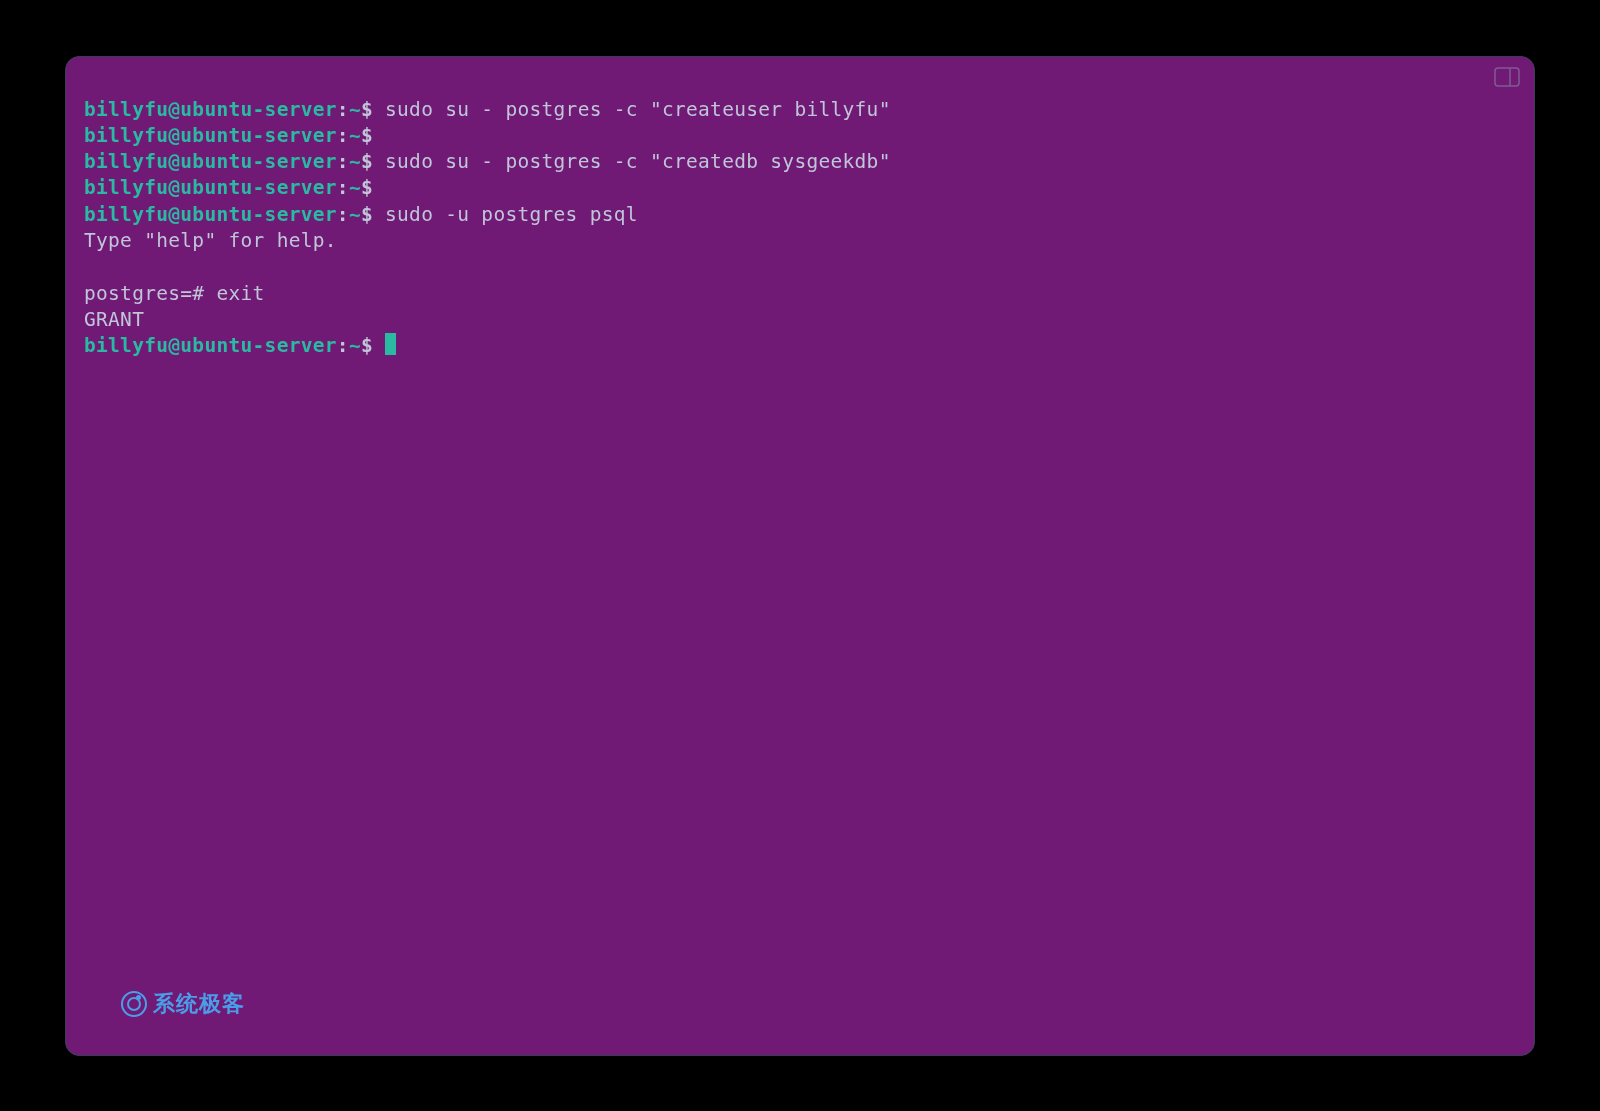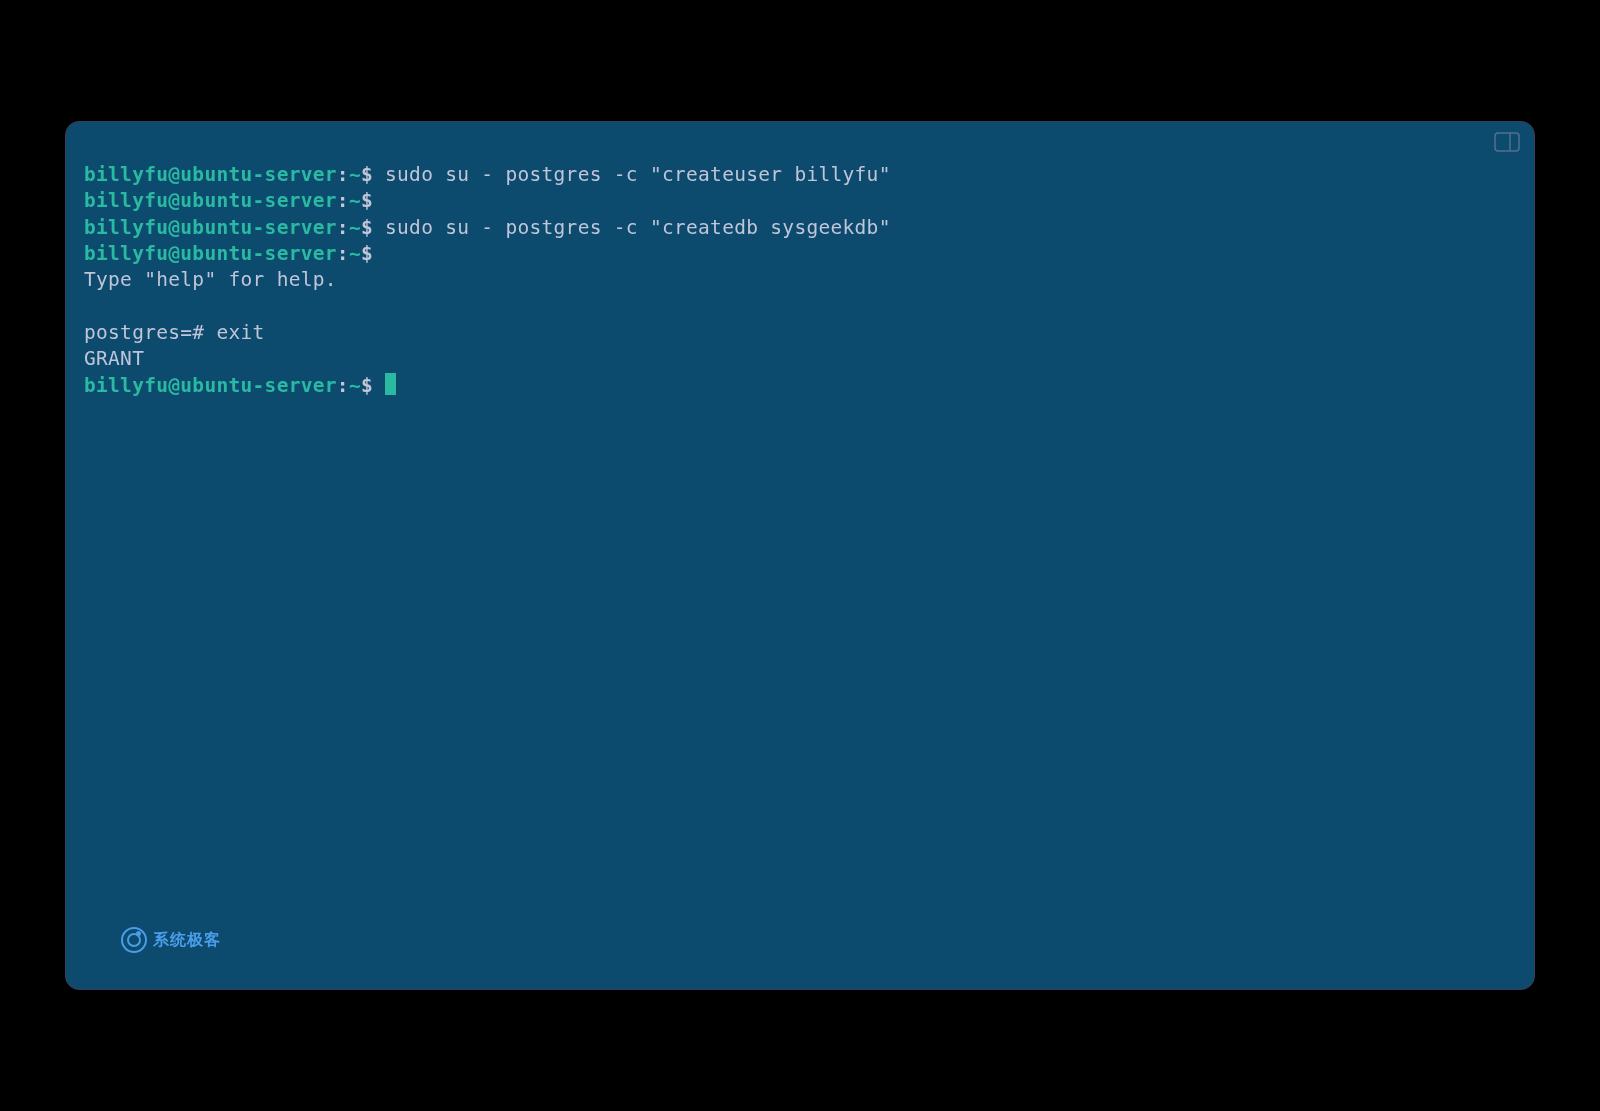--- a/index.html
+++ b/index.html
@@ -11,22 +11,22 @@
       background: #000;
       width: 1600px;
       height: 1111px;
       display: flex;
       align-items: center;
       justify-content: center;
       font-family: "SF Mono", "Menlo", "Monaco", "Consolas", monospace;
     }
     .terminal-window {
       width: 1470px;
-      height: 869px;
-      background: #0c4a6e;
+      height: 1000px;
+      background: #701a75;
       border-radius: 14px;
       border: 1.5px solid #3a3d5a;
       position: relative;
       overflow: hidden;
       box-shadow: 0 0 30px rgba(0,0,0,0.5);
     }
     .titlebar {
       height: 32px;
       position: relative;
     }
@@ -121,21 +121,21 @@
       position: absolute;
       width: 5px;
       height: 5px;
       background: #4a9de8;
       border-radius: 50%;
       top: 2px;
       right: 4px;
     }
     .watermark-text {
       color: #4a9de8;
-      font-size: 16px;
+      font-size: 22px;
       font-weight: 700;
       font-family: "PingFang SC", "Microsoft YaHei", sans-serif;
       letter-spacing: 1px;
     }
   </style>
 </head>
 <body>
 
 <div class="terminal-window">
   <div class="titlebar">
@@ -144,20 +144,21 @@
         <rect x="1" y="1" width="24" height="18" rx="3"></rect>
         <line x1="16" y1="1" x2="16" y2="19"></line>
       </svg>
     </div>
   </div>
   <div class="terminal-content" id="terminal-lines">
     <div class="line"><span class="prompt-user">billyfu@ubuntu-server</span><span class="prompt-colon">:</span><span class="prompt-path">~</span><span class="prompt-dollar">$</span><span class="cmd"> sudo su - postgres -c "createuser billyfu"</span></div>
       <div class="line"><span class="prompt-user">billyfu@ubuntu-server</span><span class="prompt-colon">:</span><span class="prompt-path">~</span><span class="prompt-dollar">$</span><span class="cmd"></span></div>
       <div class="line"><span class="prompt-user">billyfu@ubuntu-server</span><span class="prompt-colon">:</span><span class="prompt-path">~</span><span class="prompt-dollar">$</span><span class="cmd"> sudo su - postgres -c "createdb sysgeekdb"</span></div>
       <div class="line"><span class="prompt-user">billyfu@ubuntu-server</span><span class="prompt-colon">:</span><span class="prompt-path">~</span><span class="prompt-dollar">$</span><span class="cmd"></span></div>
+      <div class="line"><span class="prompt-user">billyfu@ubuntu-server</span><span class="prompt-colon">:</span><span class="prompt-path">~</span><span class="prompt-dollar">$</span><span class="cmd"> sudo -u postgres psql</span></div>
       <div class="line"><span class="output">Type "help" for help.</span></div>
       <div class="blank-line"></div>
       <div class="line"><span class="output">postgres=# exit</span></div>
       <div class="line"><span class="output">GRANT</span></div>
       <div class="line"><span class="prompt-user">billyfu@ubuntu-server</span><span class="prompt-colon">:</span><span class="prompt-path">~</span><span class="prompt-dollar">$</span><span class="cmd"> </span><span class="cursor"></span></div>
       <div class="watermark">
       <div class="watermark-icon"></div>
       <span class="watermark-text">系统极客</span>
     </div>
   </div>

